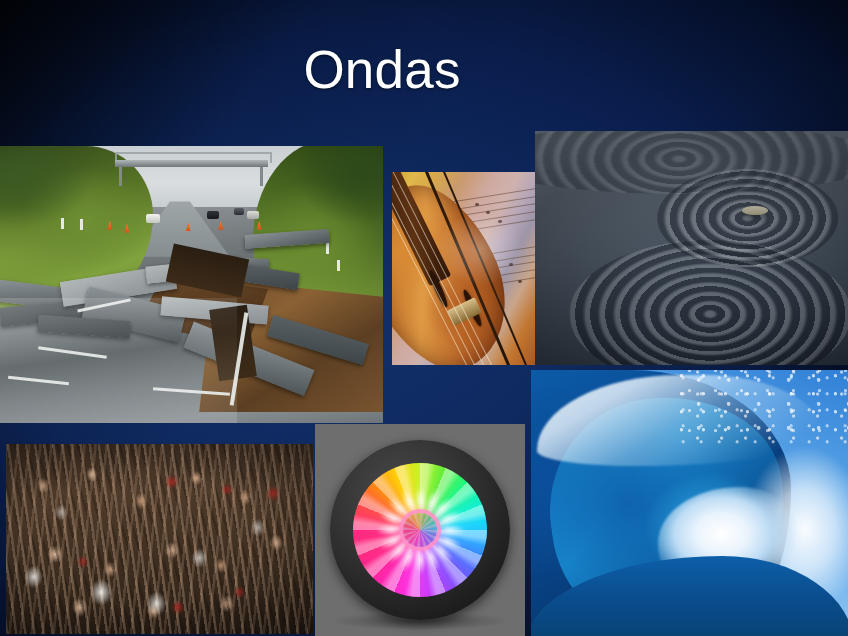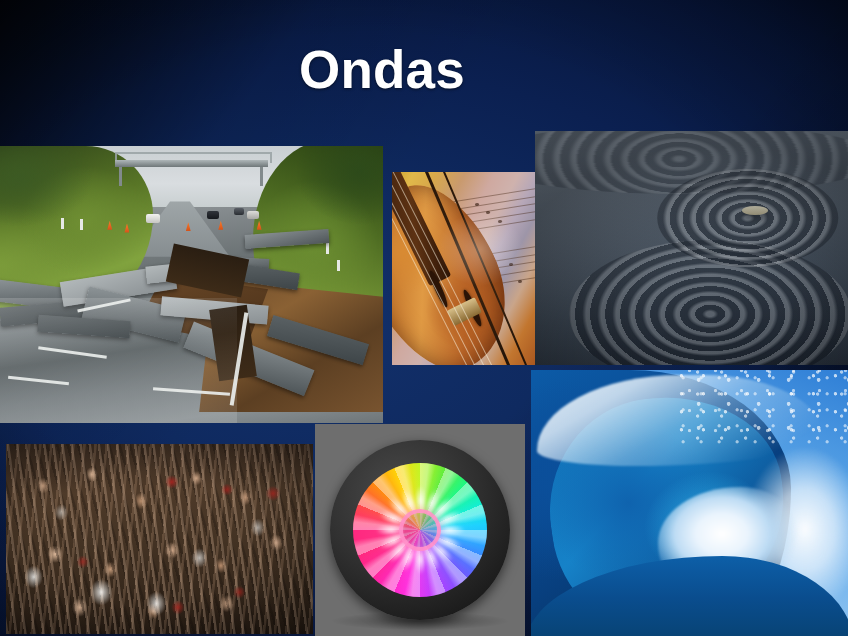--- a/index.html
+++ b/index.html
@@ -51,21 +51,21 @@
 
   
   #title {
     position: absolute;
     left: 0;
     top: 42px;
     width: 764px;
     text-align: center;
     color: #ffffff;
     font-size: 53px;
-    font-weight: 700;
+    font-weight: 400;
     letter-spacing: 0.2px;
     line-height: 1.05;
     text-shadow: 0 1px 3px rgba(0,0,0,0.55);
     -webkit-font-smoothing: antialiased;
   }
 
   
   .photo {
     position: absolute;
     overflow: hidden;

